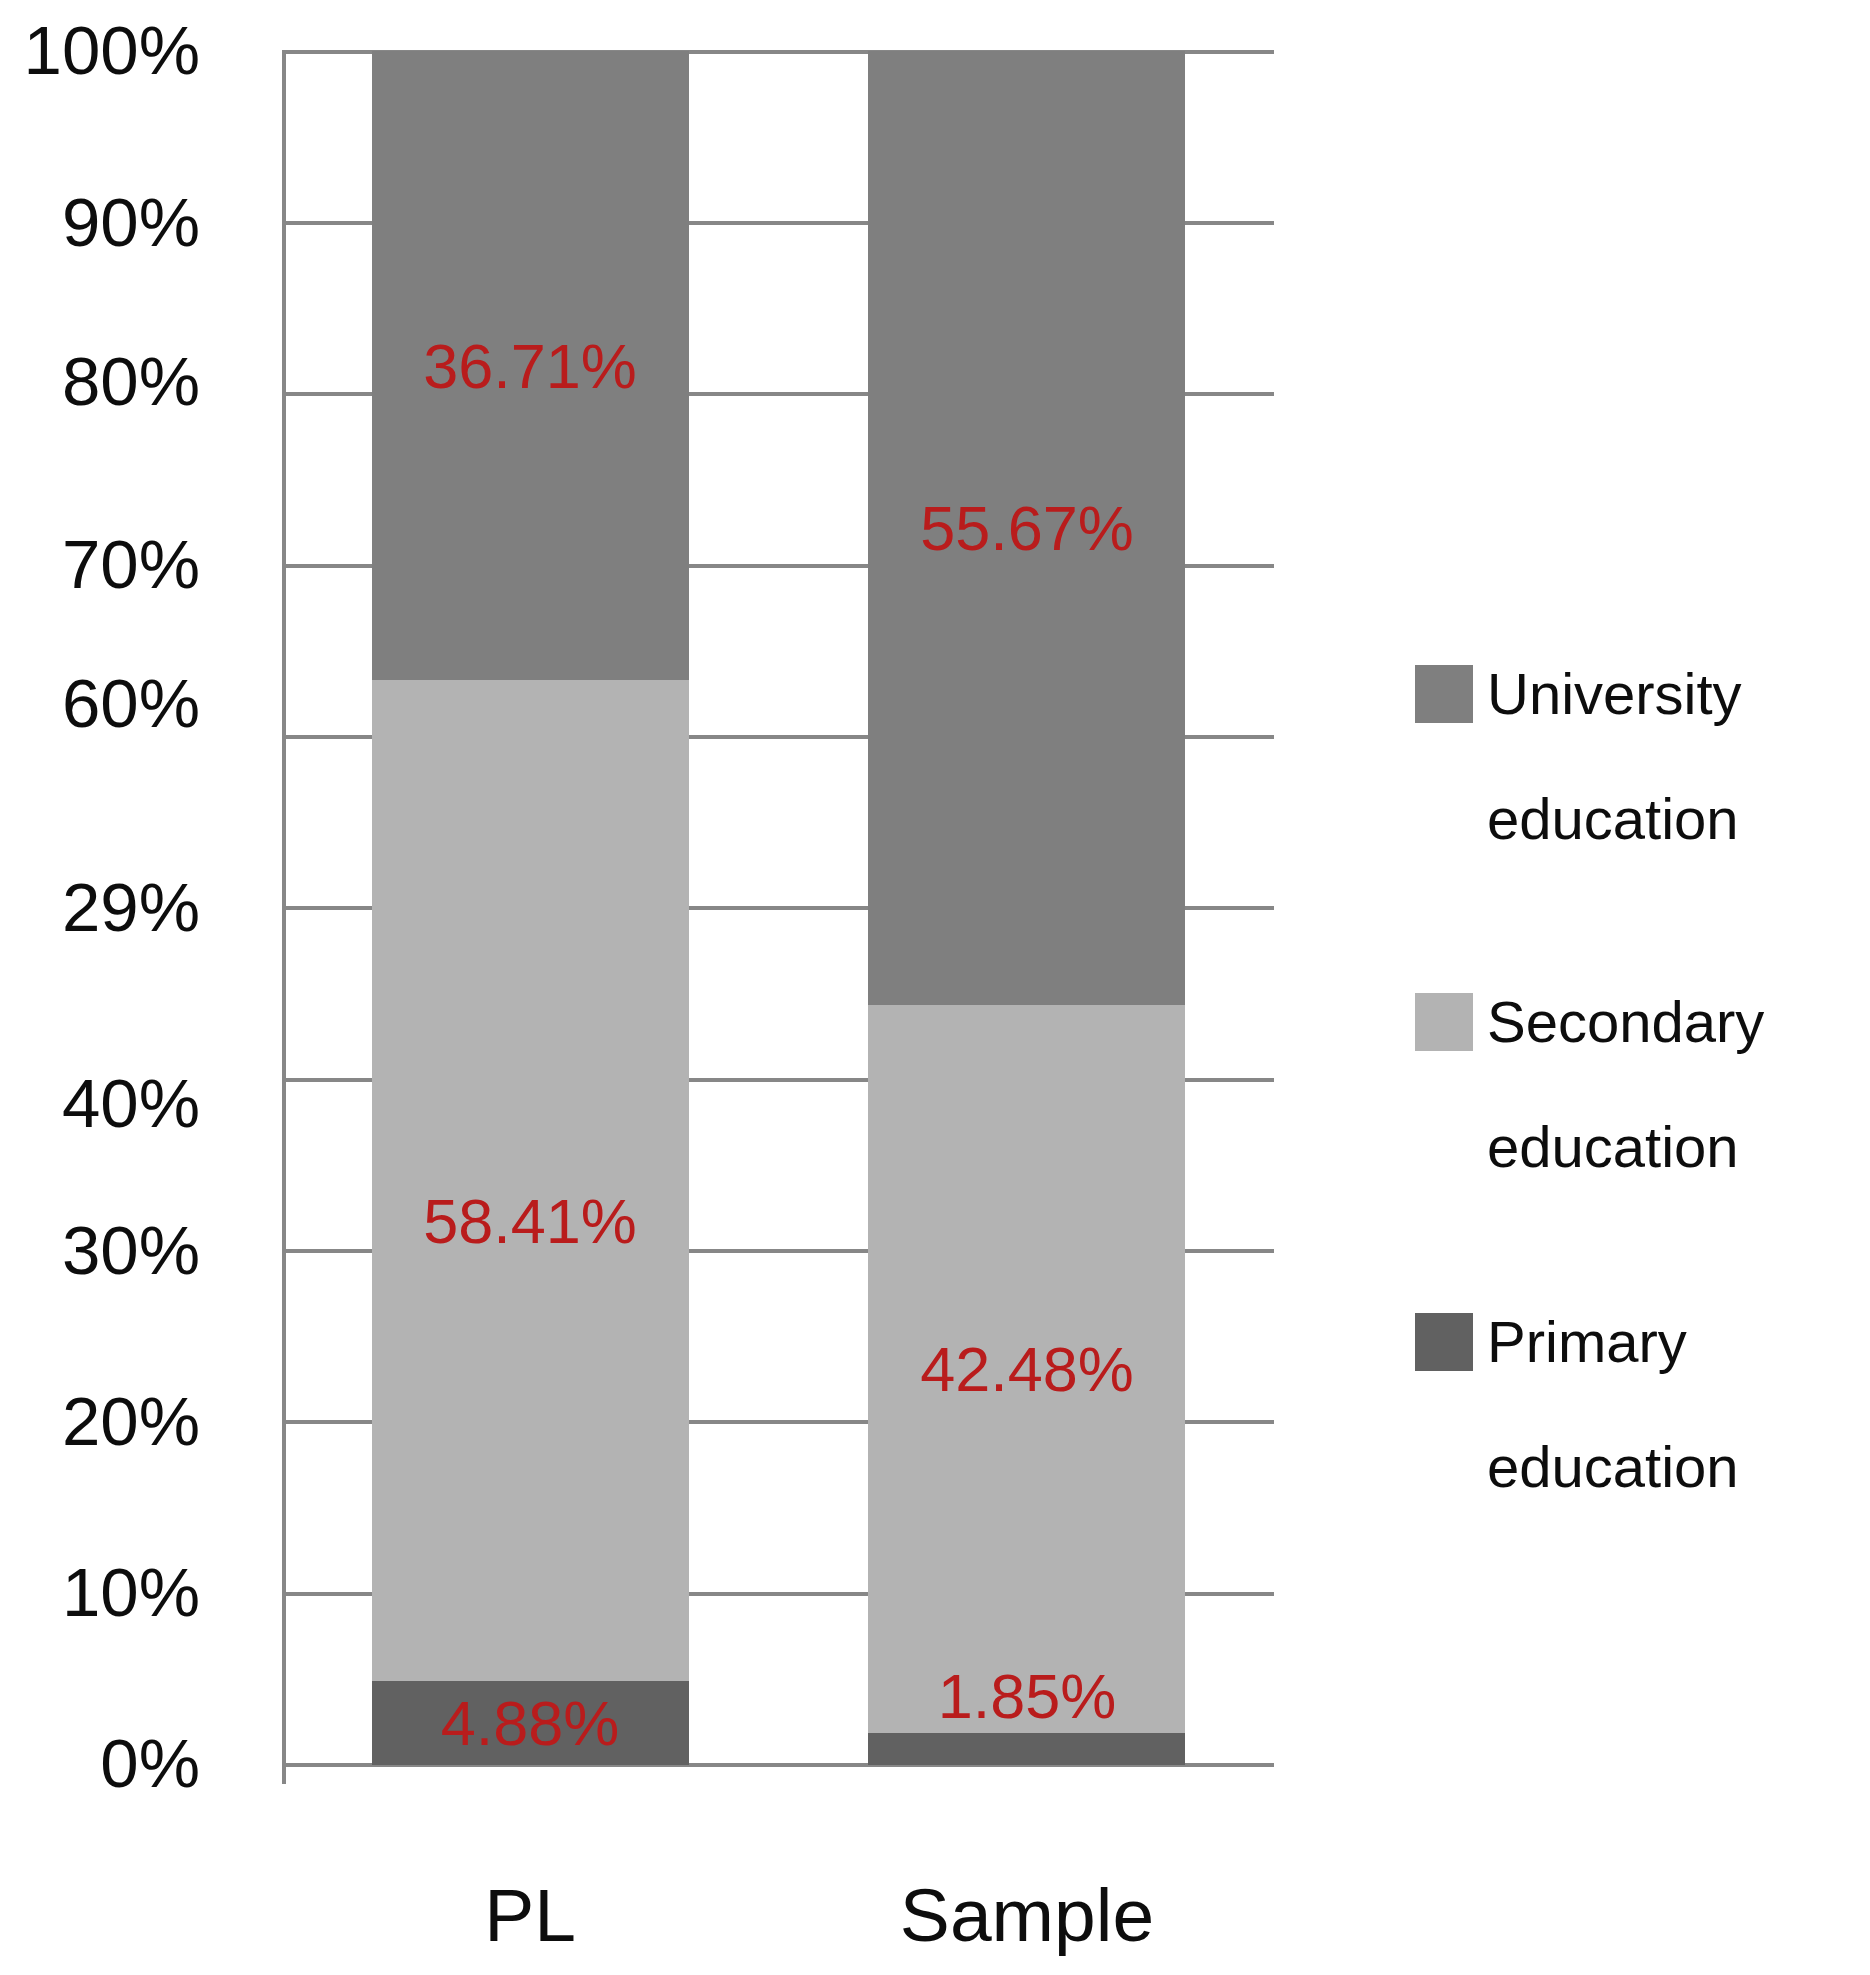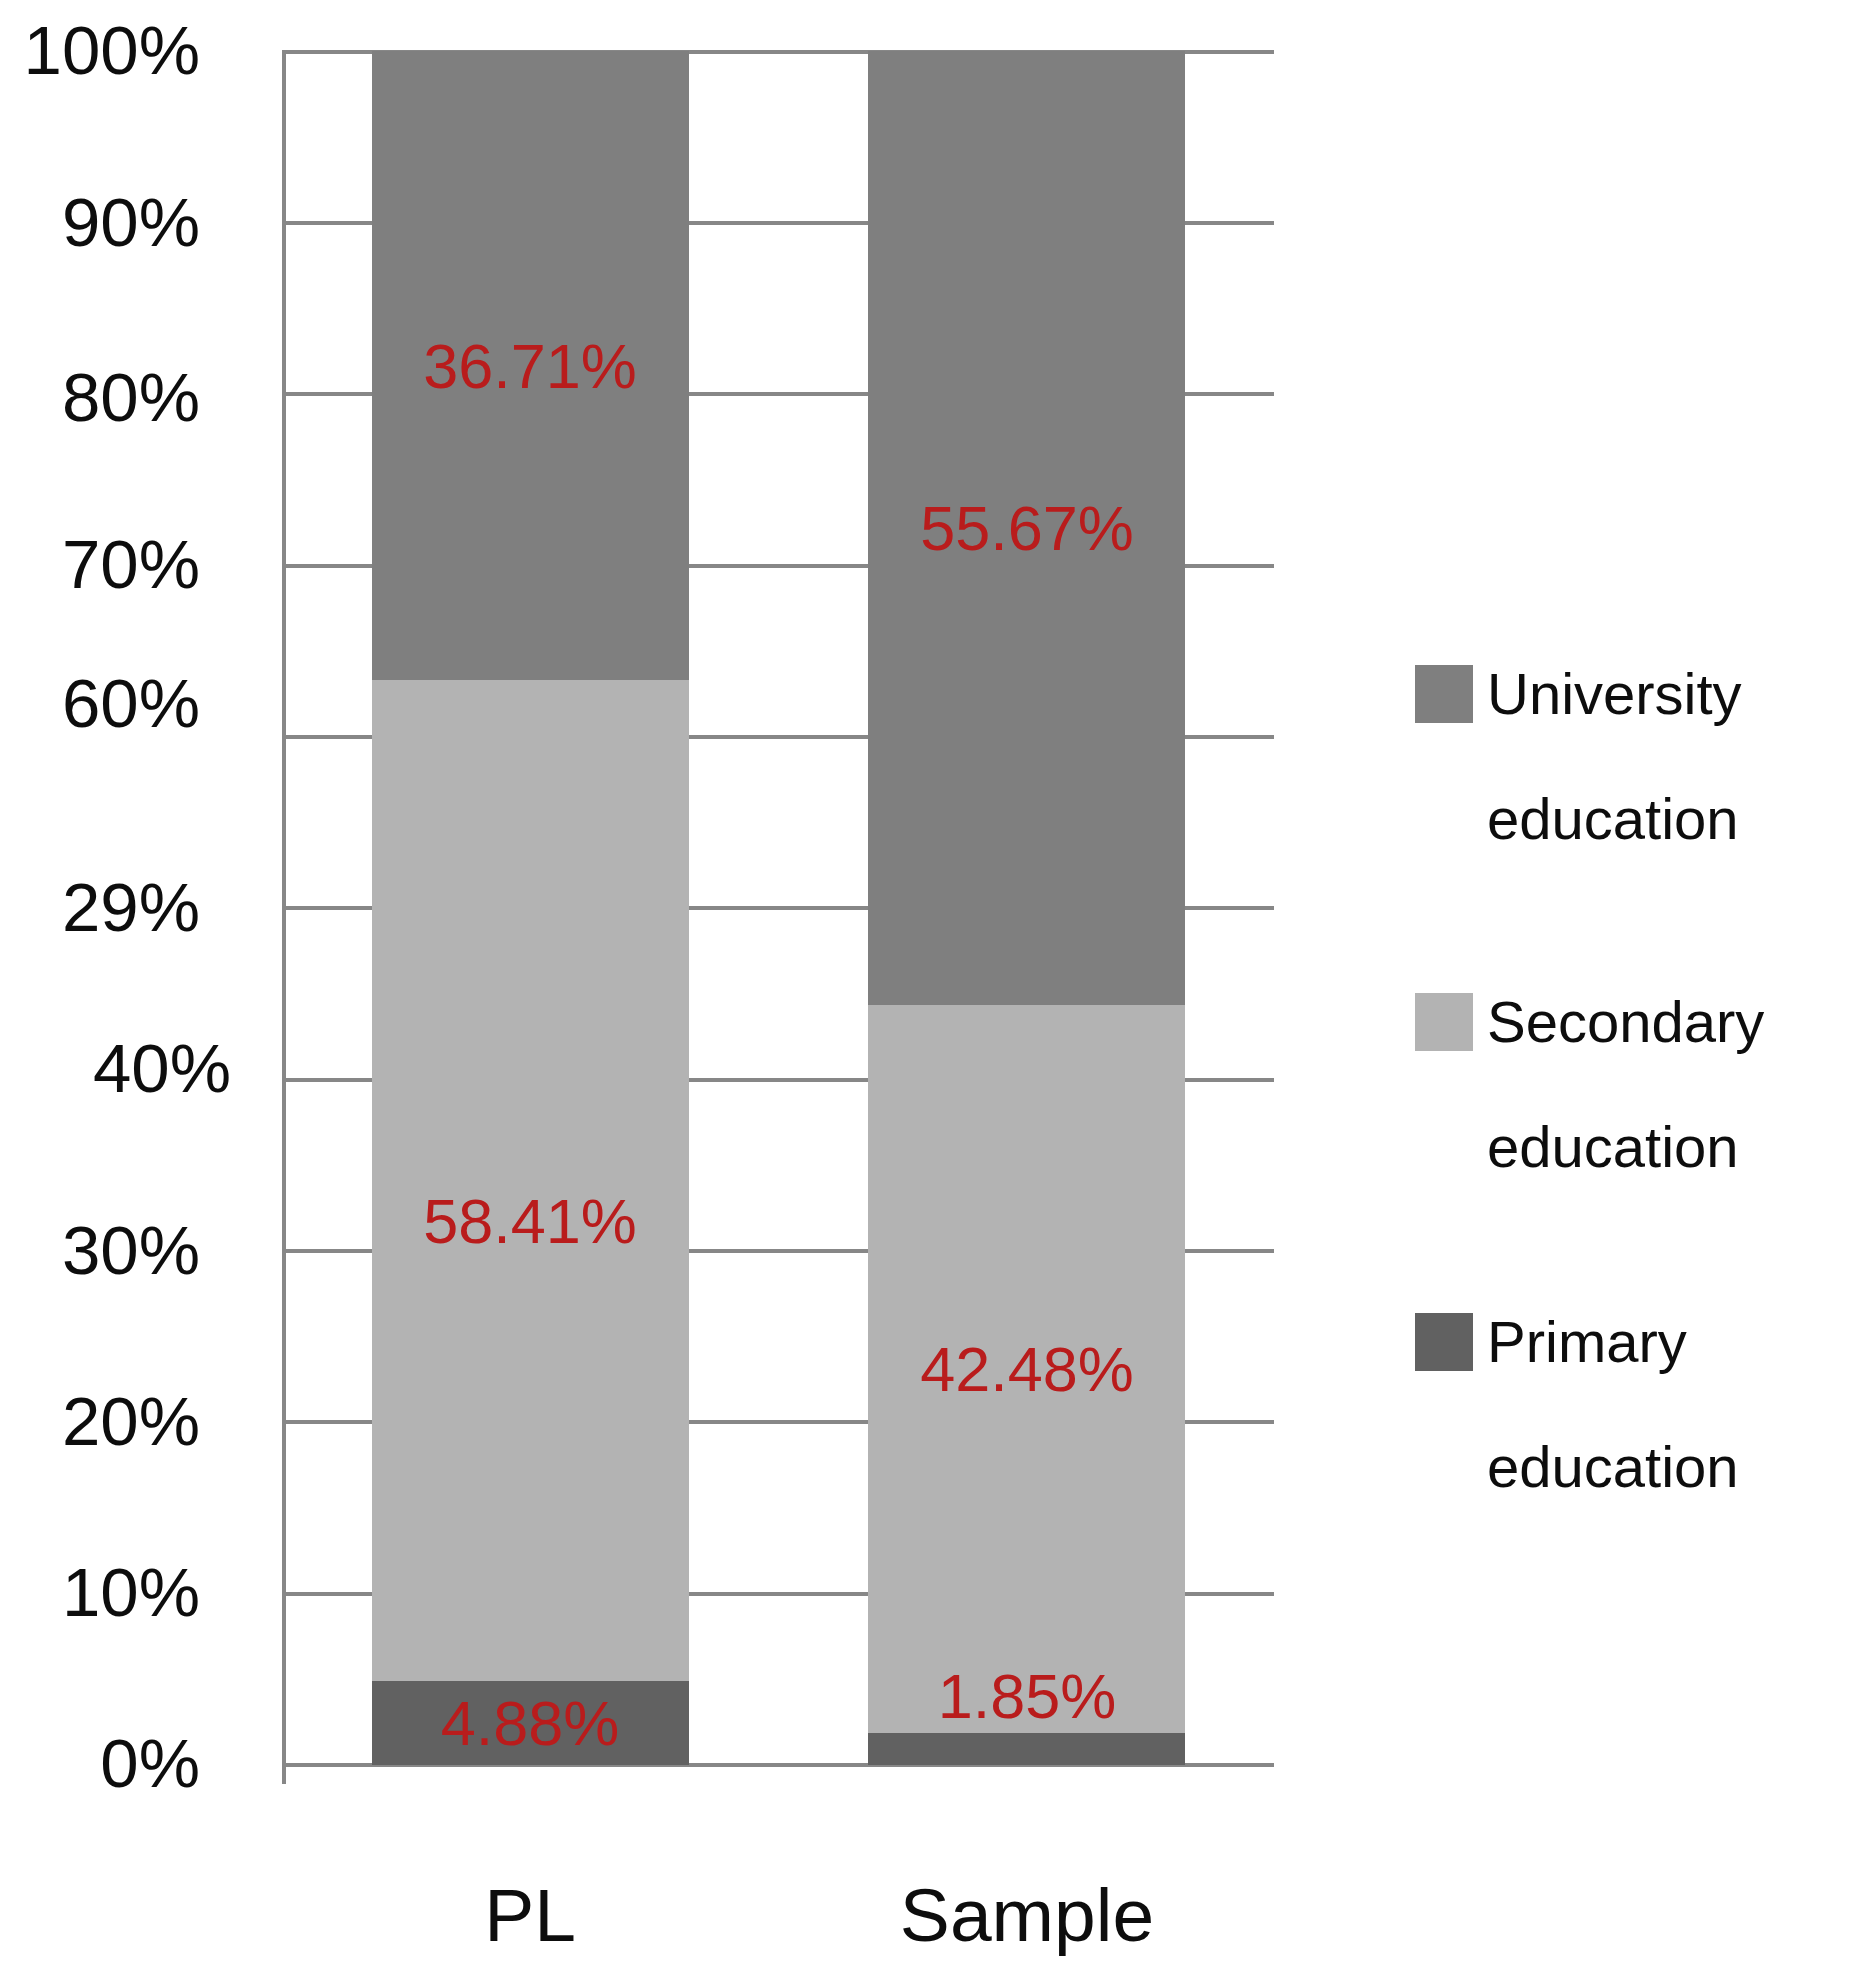--- a/index.html
+++ b/index.html
@@ -73,29 +73,29 @@
 </head>
 <body>
 
 <div id="chart">
   <div id="plot-area">
       <div class="gridline" style="left: 282px; top: 50px; width: 992px;"></div>
       <div class="ytick-label" style="top: 1.4px;">100%</div>
       <div class="gridline" style="left: 282px; top: 221px; width: 992px;"></div>
       <div class="ytick-label" style="top: 173px;">90%</div>
       <div class="gridline" style="left: 282px; top: 392px; width: 992px;"></div>
-      <div class="ytick-label" style="top: 348px; text-align: right;">80%</div>
+      <div class="ytick-label" style="top: 332px; text-align: right;">80%</div>
       <div class="gridline" style="left: 282px; top: 564px; width: 992px;"></div>
       <div class="ytick-label" style="top: 515px;">70%</div>
       <div class="gridline" style="left: 282px; top: 735px; width: 992px;"></div>
       <div class="ytick-label" style="top: 654px;">60%</div>
       <div class="gridline" style="left: 282px; top: 906px; width: 992px;"></div>
       <div class="ytick-label" style="top: 858px;">29%</div>
       <div class="gridline" style="left: 282px; top: 1078px; width: 992px;"></div>
-      <div class="ytick-label" style="top: 1019px; padding-left: 31px;">40%</div>
+      <div class="ytick-label" style="top: 1054px;">40%</div>
       <div class="gridline" style="left: 282px; top: 1249px; width: 992px;"></div>
       <div class="ytick-label" style="top: 1201px;">30%</div>
       <div class="gridline" style="left: 282px; top: 1420px; width: 992px;"></div>
       <div class="ytick-label" style="top: 1372px;">20%</div>
       <div class="gridline" style="left: 282px; top: 1592px; width: 992px;"></div>
       <div class="ytick-label" style="top: 1543px;">10%</div>
       <div class="gridline" style="left: 282px; top: 1763px; width: 992px;"></div>
       <div class="ytick-label" style="top: 1714px;">0%</div>
       <div class="y-axis-line" style="left: 282px; top: 51px; height: 1733px;"></div>
       <div class="bar-segment" style="left: 372px; top: 1681px; width: 317px; height: 84px; background: rgb(97, 97, 97);"></div>

